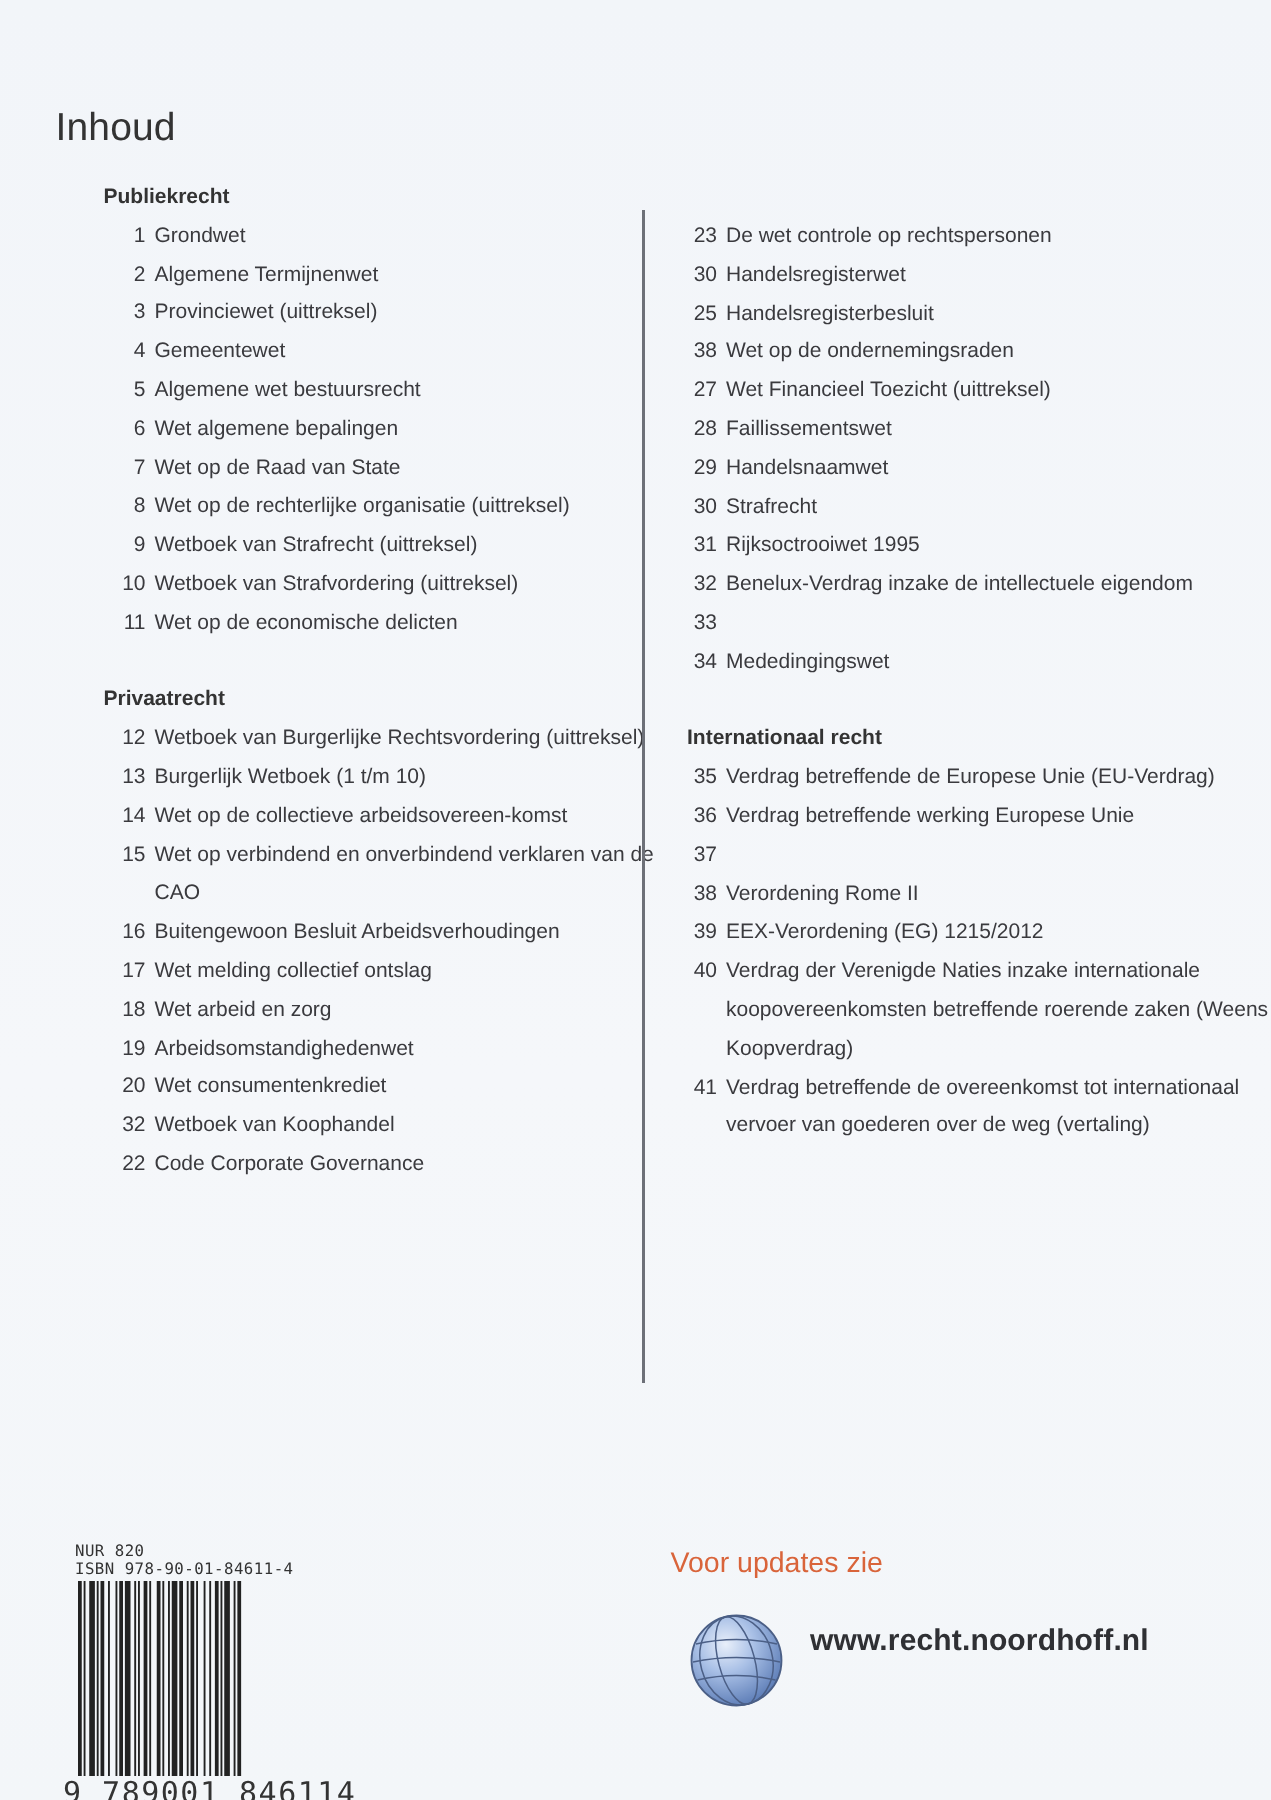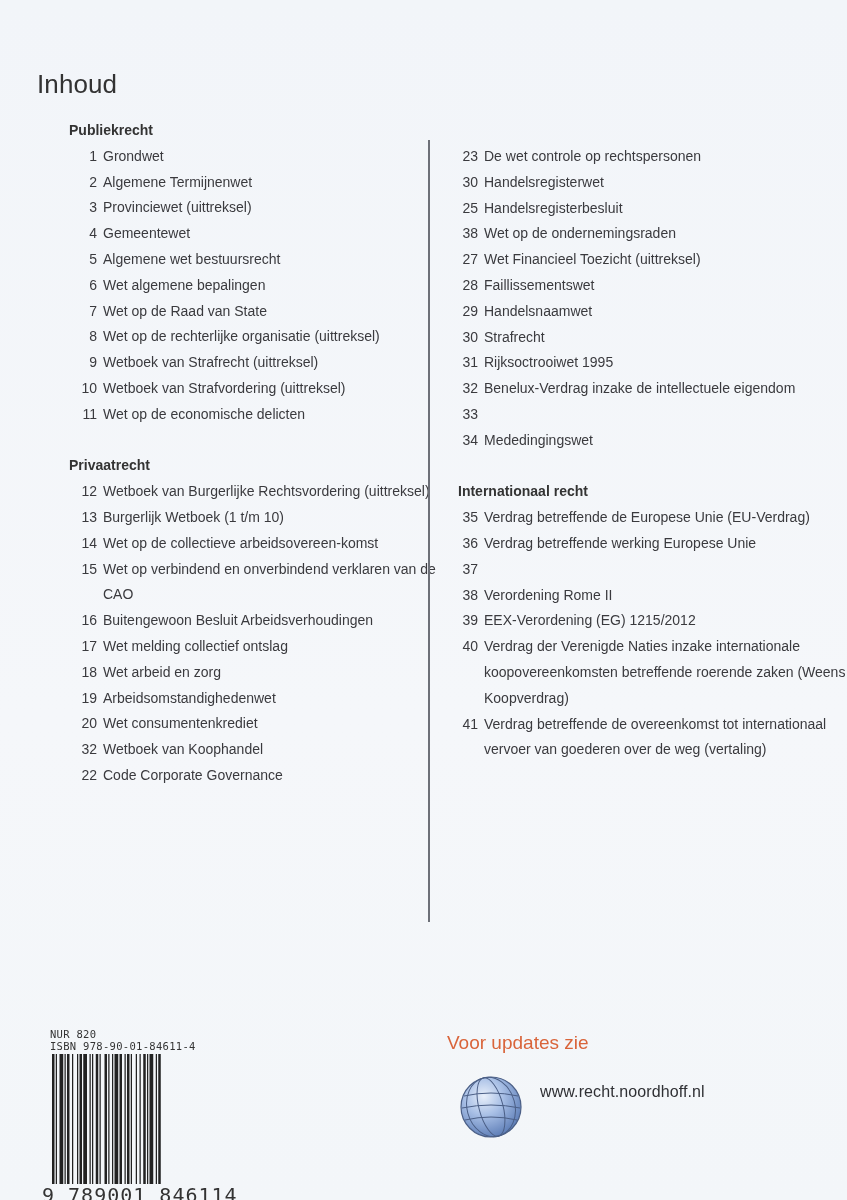--- a/index.html
+++ b/index.html
@@ -22,21 +22,21 @@
     .num { flex: 0 0 28px; text-align: right; padding-right: 6px; color: #3a3a3e; }
     .col-right .num { flex: 0 0 38px; }
     .txt { flex: 1; color: #3a3a3e; }
     .divider { position: absolute; left: 428px; top: 140px; width: 2px; height: 782px; background: #6d7078; }
     .barcode-area { position: absolute; left: 50px; top: 1028px; width: 160px; }
     .bc-meta { font-family: "DejaVu Sans Mono", "Liberation Mono", monospace; font-size: 10.5px; line-height: 12px; color: #333; letter-spacing: 0.3px; }
     .bars { position: relative; height: 132px; margin-top: 2px; }
     .bars svg { display: block; }
     .updates { position: absolute; left: 447px; top: 1032px; font-size: 19px; font-weight: normal; color: #d9643a; }
     .globe { position: absolute; left: 458px; top: 1074px; width: 66px; height: 66px; }
-    .url { position: absolute; left: 540px; top: 1083px; font-size: 16px; font-weight: normal; color: #2f3034; letter-spacing: 0.1px; }
+    .url { position: absolute; left: 540px; top: 1083px; font-size: 20px; font-weight: bold; color: #2f3034; letter-spacing: 0.1px; }
   </style>
 </head>
 <body>
 
 <div class="page">
 
   <div class="title">Inhoud</div>
 
   <div class="col col-left">
     <div class="section-h">Publiekrecht</div>

